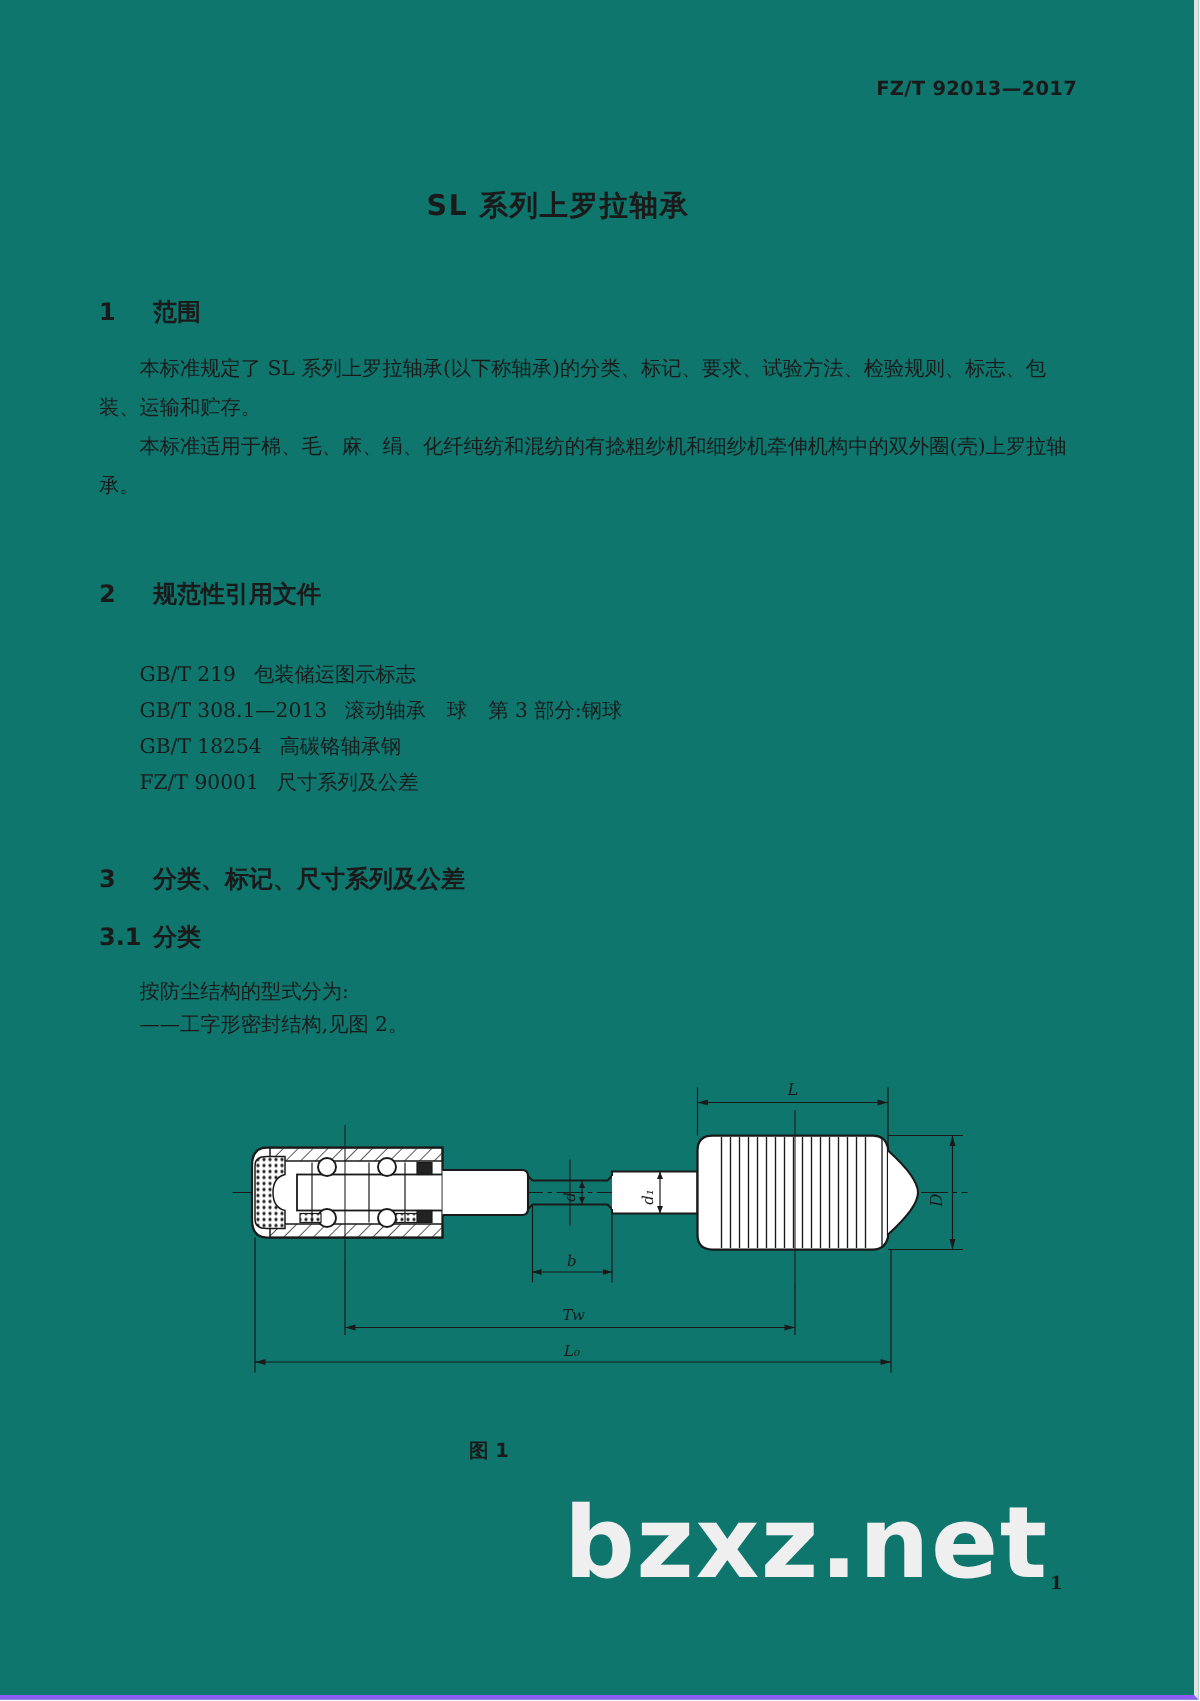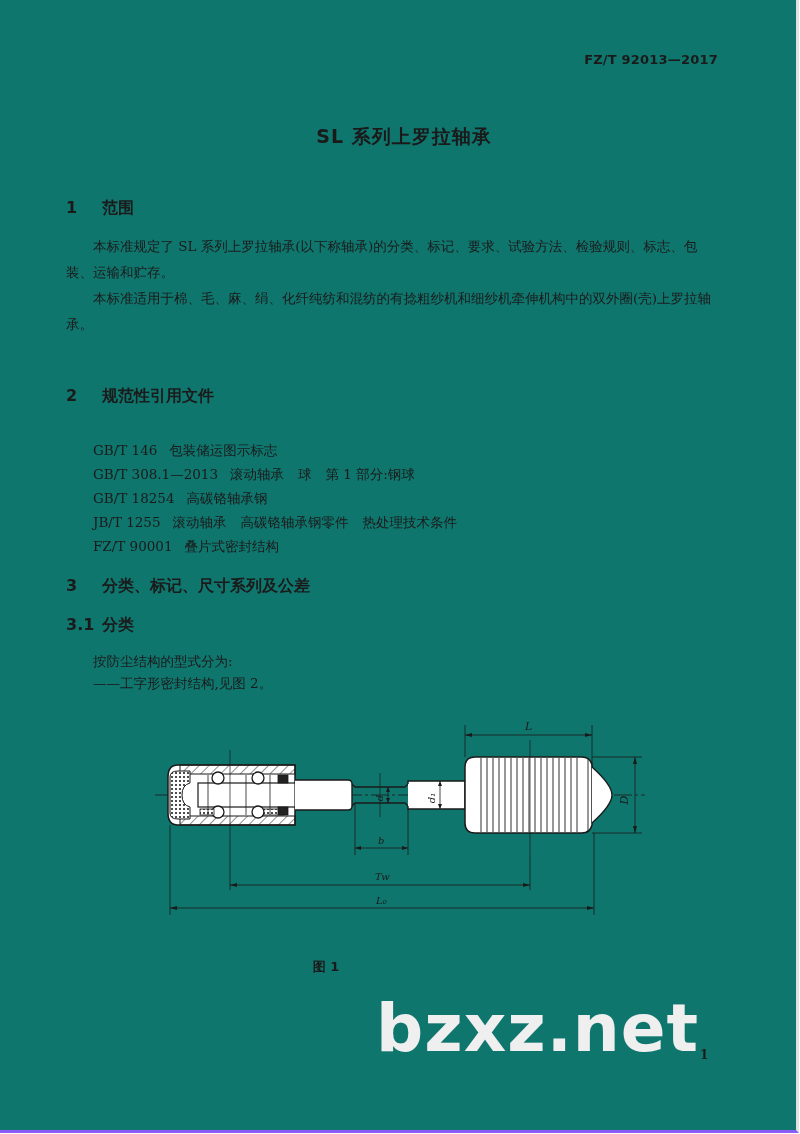--- a/index.html
+++ b/index.html
@@ -19,21 +19,21 @@
   }
   .std-code {
     position: absolute; top: 52px; right: 78px;
     font-family: "DejaVu Sans", "Liberation Sans", sans-serif;
     font-weight: bold; font-size: 13px; letter-spacing: 0.2px;
   }
   .doc-title {
     position: absolute; top: 124px; left: 0; width: 744px;
     text-align: center;
     font-family: "DejaVu Sans", "Liberation Sans", sans-serif;
-    font-weight: bold; font-size: 19px; letter-spacing: 1px; padding-left: 32px;
+    font-weight: bold; font-size: 19px; letter-spacing: 1px;
   }
   .h1 {
     position: absolute; left: 66px;
     font-family: "DejaVu Sans", "Liberation Sans", sans-serif;
     font-weight: bold; font-size: 16px;
   }
   .h1 .num { display: inline-block; width: 36px; }
   .h2 .num { width: 36px; }
   .para {
     position: absolute; left: 66px; width: 656px;
@@ -84,33 +84,30 @@
   </div>
   <div class="para" style="top:285px;">本标准适用于棉、毛、麻、绢、化纤纯纺和混纺的有捻粗纱机和细纱机牵伸机构中的双外圈(壳)上罗拉轴承。</div>
   <div class="para" style="top:233px;">本标准规定了 SL 系列上罗拉轴承(以下称轴承)的分类、标记、要求、试验方法、检验规则、标志、包装、运输和贮存。</div>
 
   <div class="h1" style="top:354px;margin-top:32px;">
     <span class="num">2</span><span>规范性引用文件</span>
   </div>
 
   <div class="reflist">
     <div class="ref-item">
-      <span class="code">GB/T 146</span><span class="ttl"><span>包装储运图示标志</span></span>
-    </div>
-    <div class="ref-item">
-      <span class="code">GB/T 308.1—2013</span><span class="ttl"><span>滚动轴承</span><span>球</span><span>第 1 部分:钢球</span></span>
+      <span class="code">GB/T 219</span><span class="ttl"><span>包装储运图示标志</span></span>
+    </div>
+    <div class="ref-item">
+      <span class="code">GB/T 308.1—2013</span><span class="ttl"><span>滚动轴承</span><span>球</span><span>第 3 部分:钢球</span></span>
     </div>
     <div class="ref-item">
       <span class="code">GB/T 18254</span><span class="ttl"><span>高碳铬轴承钢</span></span>
     </div>
     <div class="ref-item">
-      <span class="code">JB/T 1255</span><span class="ttl"><span>滚动轴承</span><span>高碳铬轴承钢零件</span><span>热处理技术条件</span></span>
-    </div>
-    <div class="ref-item">
-      <span class="code">FZ/T 90001</span><span class="ttl"><span>叠片式密封结构</span></span>
+      <span class="code">FZ/T 90001</span><span class="ttl"><span>尺寸系列及公差</span></span>
     </div>
   </div>
 
   <div class="h1" style="top:576px;">
     <span class="num">3</span><span>分类、标记、尺寸系列及公差</span>
   </div>
 
   <div class="h1 h2" style="top:615px;">
     <span class="num">3.1</span><span>分类</span>
   </div>

